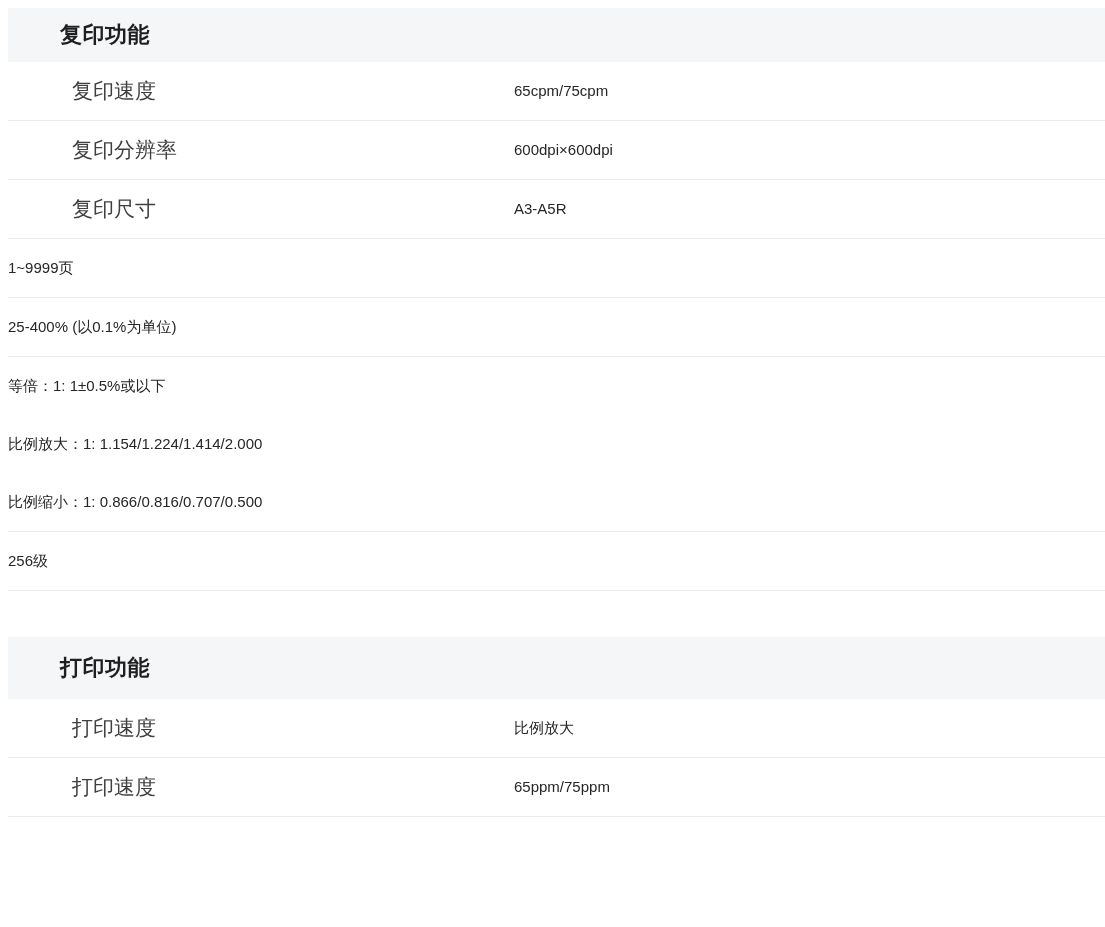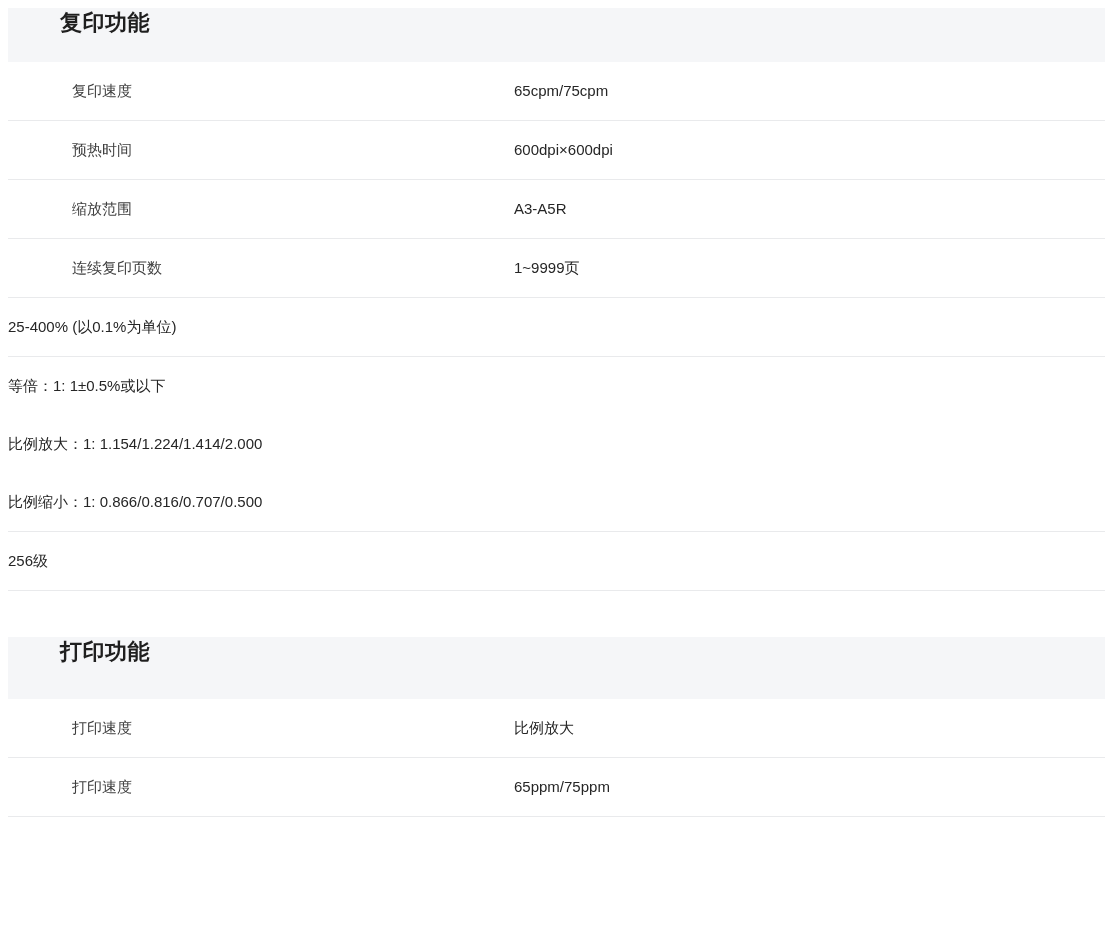--- a/index.html
+++ b/index.html
@@ -17,40 +17,40 @@
     font-family:"Liberation Sans","DejaVu Sans",sans-serif;
   }
   .container{
     margin-left:8px;
     width:1097px;
   }
   .section{display:block;}
   .section.first{margin-top:8px;}
   .section.second{margin-top:46px;}
   .section-header{
-    display:flex;align-items:flex-start;
+    display:flex;align-items:center;
     background:var(--header-bg);
     padding-left:52px;
     height:54px;
   }
   .section.second .section-header{height:62px;}
   .section-title{
     font-size:22px;font-weight:700;color:var(--heading-color);
     letter-spacing:0.5px;
   }
   .spec-row{
     display:flex;
     min-height:59px;
     border-bottom:1px solid var(--divider);
   }
   .spec-label{
     flex:0 0 506px;
     padding-left:64px;
     display:flex;align-items:center;
-    font-size:15px;color:var(--label-color);
+    font-size:21px;color:var(--label-color);
   }
   .spec-values{
     display:flex;flex-direction:column;justify-content:flex-start;
     font-size:15px;color:var(--value-color);
   }
   .spec-value{line-height:58px;white-space:nowrap;}
 </style>
 </head>
 <body>
 
@@ -61,37 +61,36 @@
     </div>
     <div class="section-rows">
   <div class="spec-row">
     <div class="spec-label">复印速度</div>
     <div class="spec-values">
             <div class="spec-value">65cpm/75cpm</div>
           </div>
   </div>
 
   <div class="spec-row">
-    <div class="spec-label">预热时间</div>
+    <div class="spec-label">复印分辨率</div>
     <div class="spec-values">
             <div class="spec-value">600dpi×600dpi</div>
           </div>
   </div>
 
   <div class="spec-row">
-    <div class="spec-label">缩放范围</div>
+    <div class="spec-label">复印尺寸</div>
     <div class="spec-values">
             <div class="spec-value">A3-A5R</div>
           </div>
   </div>
 
 
 
   <div class="spec-row">
-    <div class="spec-label">连续复印页数</div>
     <div class="spec-values">
             <div class="spec-value">1~9999页</div>
           </div>
   </div>
 
   <div class="spec-row">
     <div class="spec-values">
             <div class="spec-value">25-400% (以0.1%为单位)</div>
           </div>
   </div>

